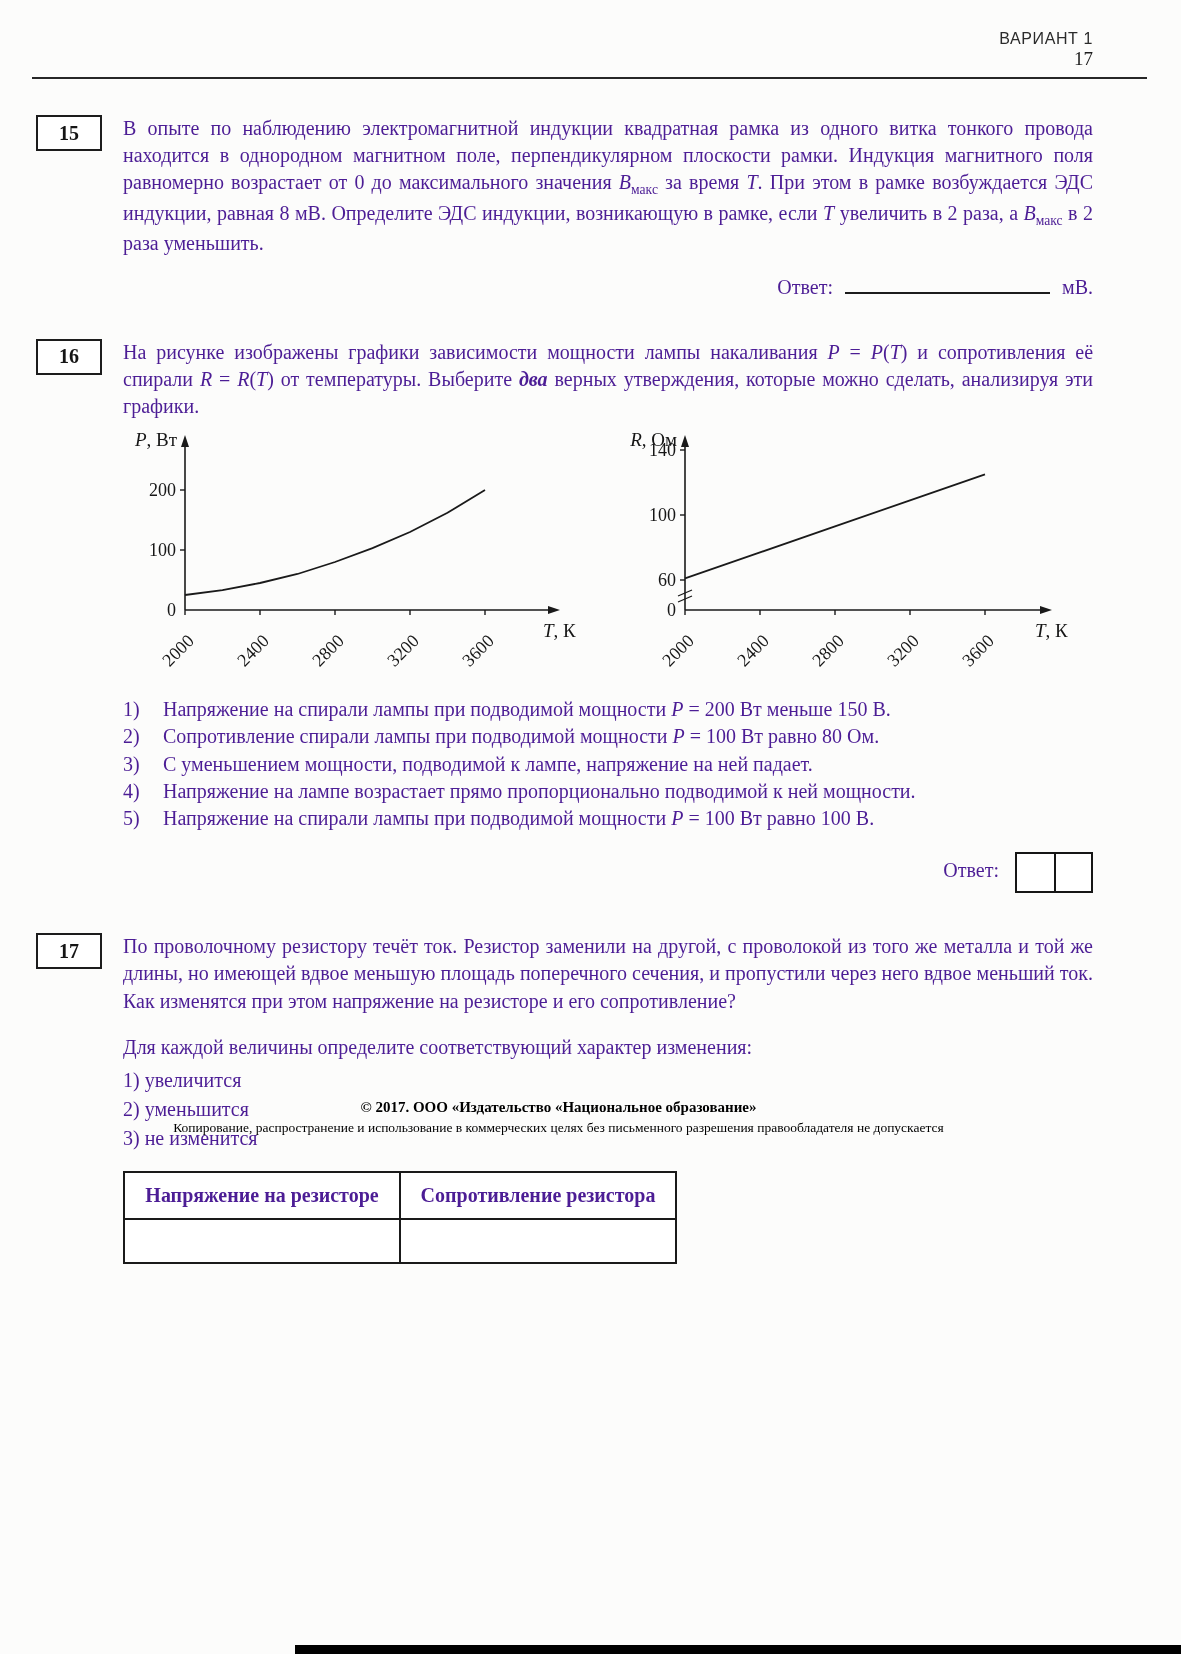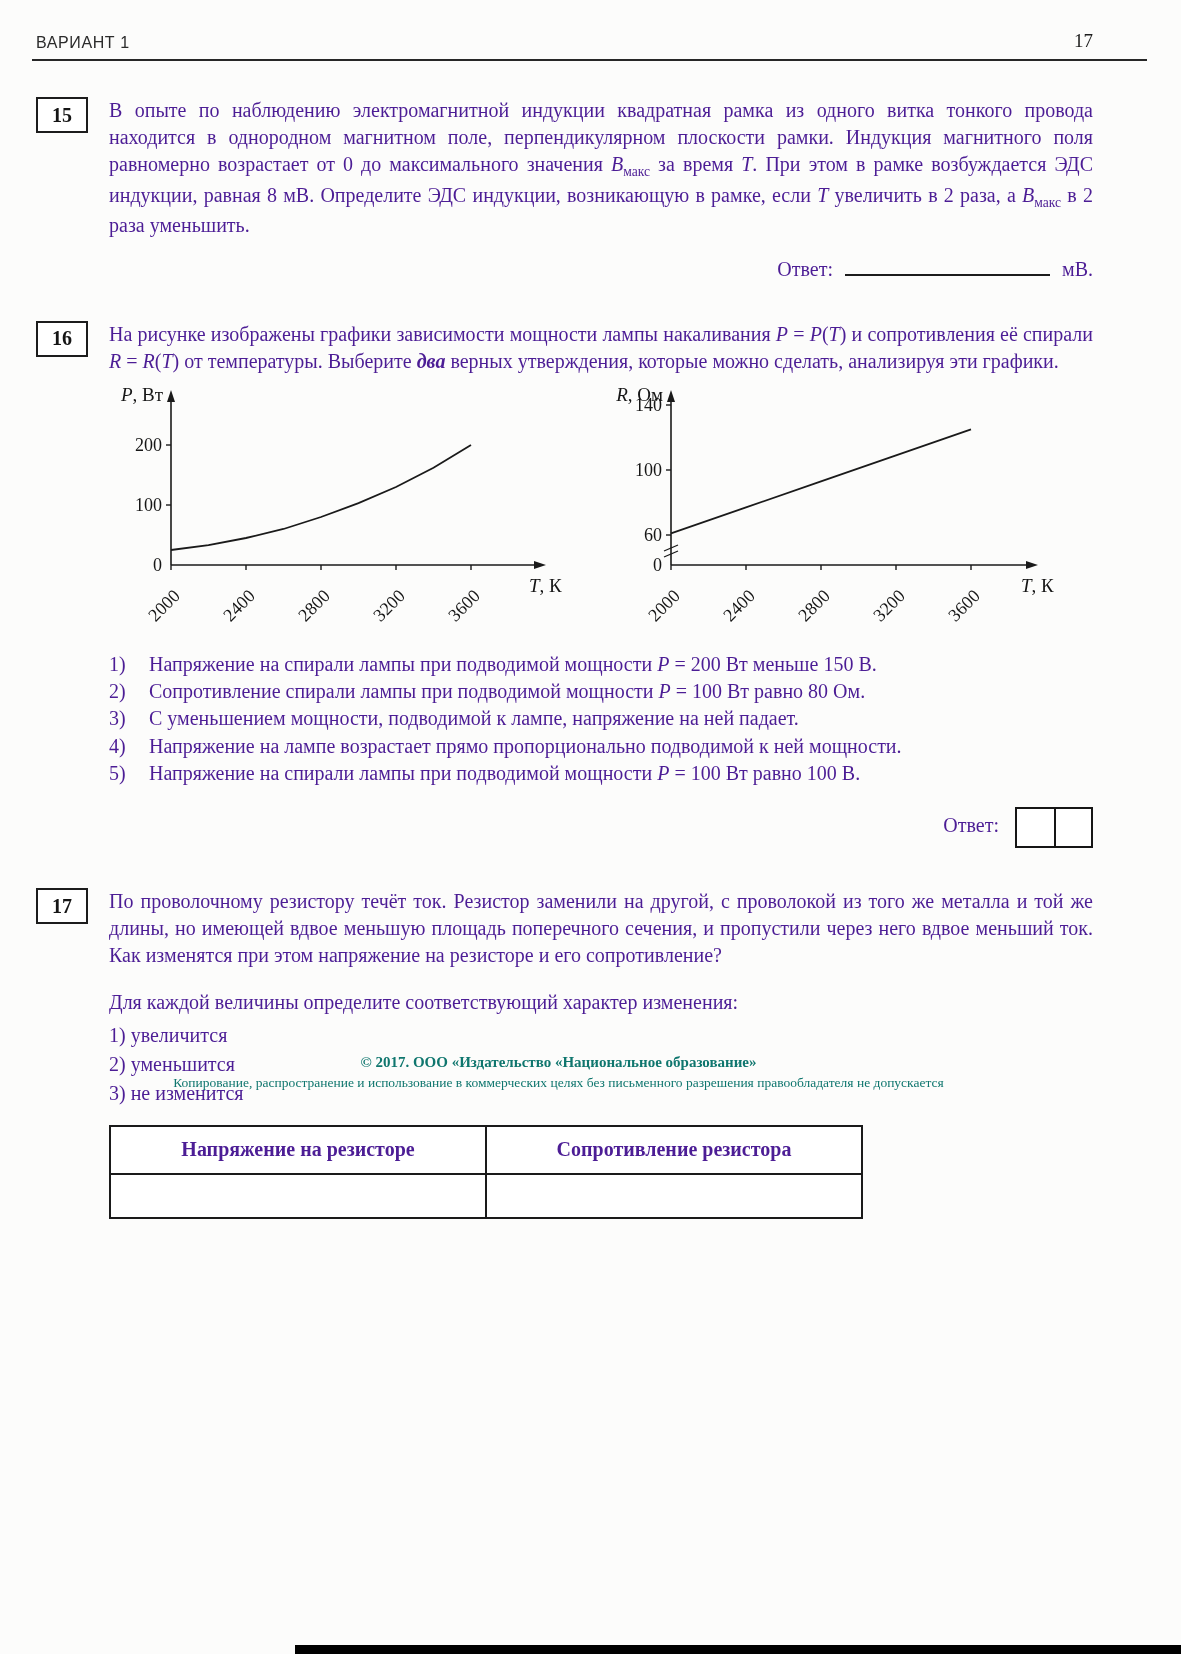--- a/index.html
+++ b/index.html
@@ -6,31 +6,31 @@
   html,body{width:1181px;}
   body{
     height:1654px;
     background:#fcfcfb;
     color:#151515;
     font-family:"Liberation Serif",serif;
     position:relative;
     overflow:hidden;
   }
   .page{padding:30px 88px 0 36px;position:relative;}
-  .header{display:flex;justify-content:space-between;align-items:flex-end;}
+  .header{display:flex;justify-content:space-between;align-items:flex-end;flex-direction:column;}
   .hdr-left{font-family:"Liberation Sans",sans-serif;font-size:16px;letter-spacing:.6px;color:#2b2b2b;}
   .hdr-right{font-size:19px;color:#1c1c1c;}
   .rule{height:2px;background:#272727;margin:7px -54px 0 -4px;}
 
   .task{display:flex;align-items:flex-start;}
   .t15{margin-top:36px;}
   .t16{margin-top:38px;}
   .t17{margin-top:40px;}
   .task-num{
-    width:52px;min-height:36px;border:2px solid #1c1c1c;
+    width:66px;min-height:36px;border:2px solid #1c1c1c;
     display:flex;align-items:center;justify-content:center;
     font-weight:bold;font-size:20px;margin-right:21px;flex:0 0 auto;padding:3px 0;
     background:#fff;
   }
   .task-body{flex:1;font-size:20px;line-height:1.36;text-align:justify;color:#4c1d95;}
   .task-body p.just{text-align:justify;}
   sub{font-size:68%;}
   .u{text-decoration:underline;}
 
   .answer-line{margin-top:16px;text-align:right;}
@@ -48,25 +48,25 @@
   .cells{display:inline-flex;border:2px solid #161616;margin-left:16px;vertical-align:middle;background:#fff;}
   .cell{width:37px;height:37px;}
   .cell + .cell{border-left:2px solid #161616;}
 
   .t17 .para{margin-top:19px;}
   .t17 .para.first{margin-top:0;}
   .options{margin-top:6px;}
   .option{text-align:left;margin-top:2px;}
 
   table.t17-table{border-collapse:collapse;margin-top:18px;background:#fff;}
-  .t17-table th,.t17-table td{border:2px solid #1a1a1a;width:376px;}
+  .t17-table th,.t17-table td{border:2px solid #1a1a1a;width:276px;}
   .t17-table th{font-size:20px;font-weight:bold;text-align:center;padding:9px 10px;}
   .t17-table td{height:44px;}
 
-  .footer{position:absolute;left:36px;right:100px;bottom:128px;text-align:center;color:#0f766e;font-family:Liberation Serif, serif;}
+  .footer{position:absolute;left:36px;right:100px;bottom:128px;text-align:center;color:#000000;font-family:Liberation Serif, serif;}
   .footer-l1{font-size:15px;font-weight:bold;}
   .footer-l2{font-size:13.5px;margin-top:4px;}
 
   .scan-bar{position:absolute;left:295px;right:0;bottom:0;height:9px;background:#000;}
 </style>
 </head>
 <body>
 
 <div class="page">
 

